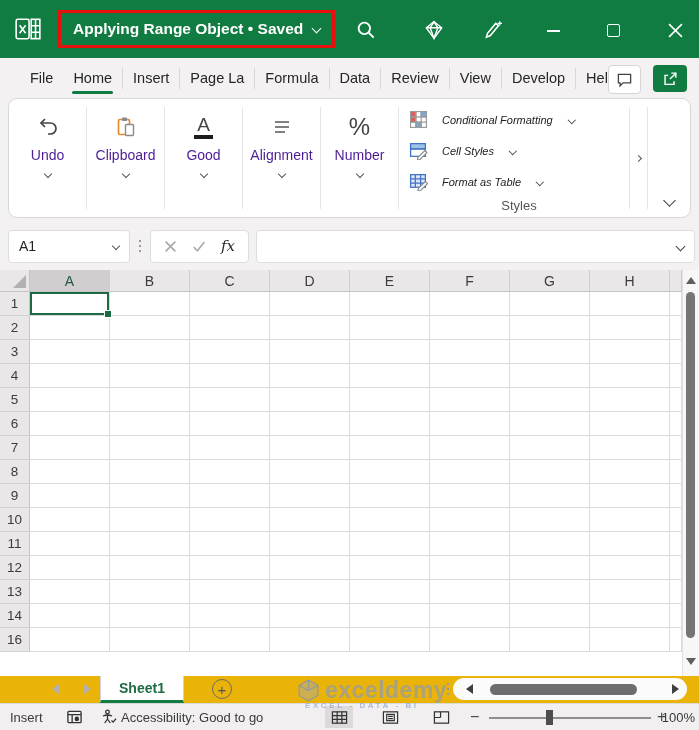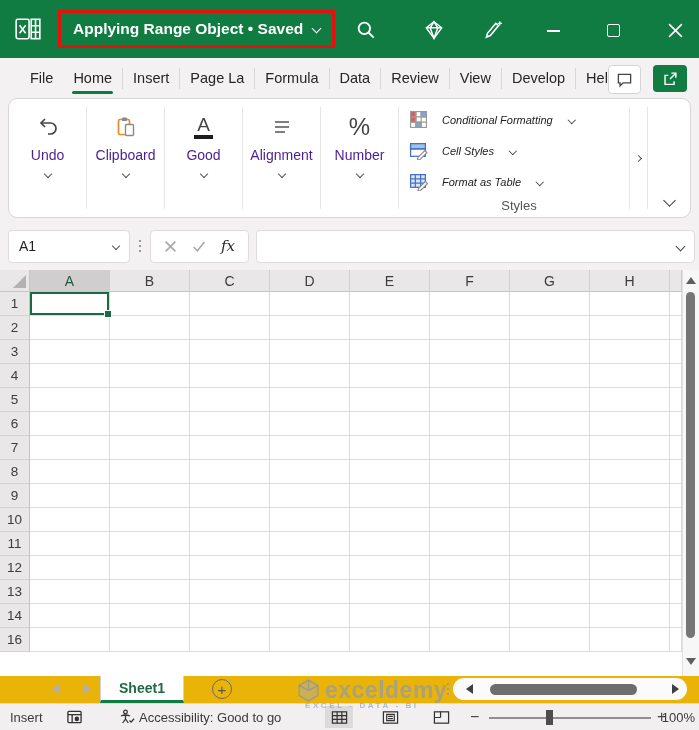--- a/index.html
+++ b/index.html
@@ -94,21 +94,21 @@
   .hs-thumb{position:absolute;left:37px;top:5.5px;width:147px;height:11px;background:#6d6d6d;border-radius:6px;}
   .hs-right{position:absolute;right:8px;top:6px;color:#3f3f3f;}
   .watermark{position:absolute;left:296px;top:677px;z-index:3;pointer-events:none;display:flex;align-items:center;gap:4px;}
   .wm-text{font-size:23px;font-weight:bold;color:var(--wm);letter-spacing:.5px;}
   .wm-sub{position:absolute;left:305px;top:701px;z-index:3;pointer-events:none;font-size:8px;font-weight:bold;letter-spacing:2.6px;color:var(--wm);}
 
   
   .statusbar{height:27px;background:#f1efef;border-top:1px solid #dbd9d9;position:relative;font-size:13px;color:#3a3a3a;box-sizing:border-box;}
   .sb-ready{position:absolute;left:10px;top:6px;}
   .sb-record{position:absolute;left:66px;top:5px;}
-  .sb-acc{position:absolute;left:119px;top:5px;display:flex;align-items:center;gap:4px;}
+  .sb-acc{position:absolute;left:101px;top:5px;display:flex;align-items:center;gap:4px;}
   .sb-view{position:absolute;top:2px;width:28px;height:22px;display:flex;align-items:center;justify-content:center;color:#3a3a3a;}
   .sb-view.selview{background:#dcdada;}
   .v-normal{left:325px;} .v-layout{left:376px;} .v-break{left:427px;}
   .sb-minus{position:absolute;left:470px;top:4px;font-size:16px;color:#444;}
   .sb-track{position:absolute;left:489px;top:13px;width:162px;height:2px;background:#8f8f8f;}
   .sb-thumb{position:absolute;left:546px;top:6px;width:7px;height:15px;background:#4d4d4d;}
   .sb-plus{position:absolute;left:657px;top:4px;font-size:16px;color:#444;}
   .sb-pct{position:absolute;right:4px;top:6px;}
 </style>
 </head>

